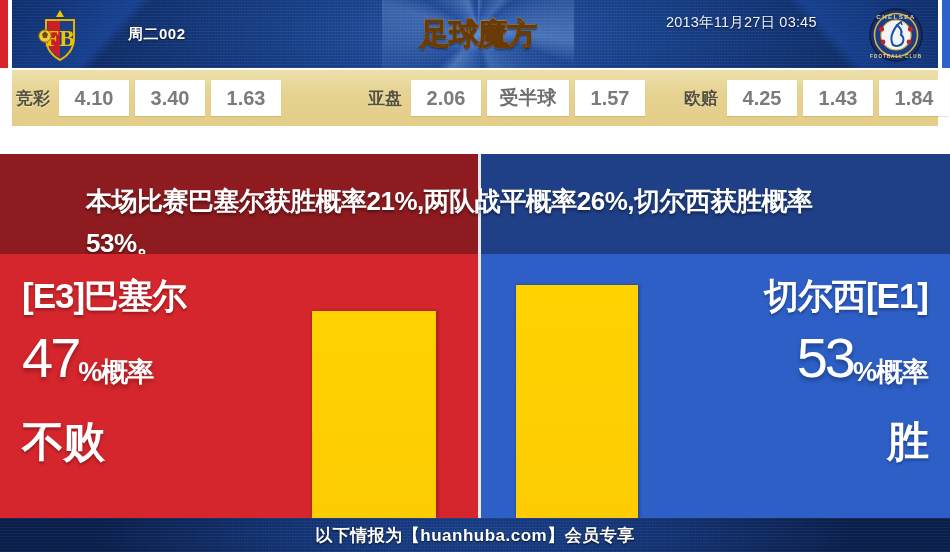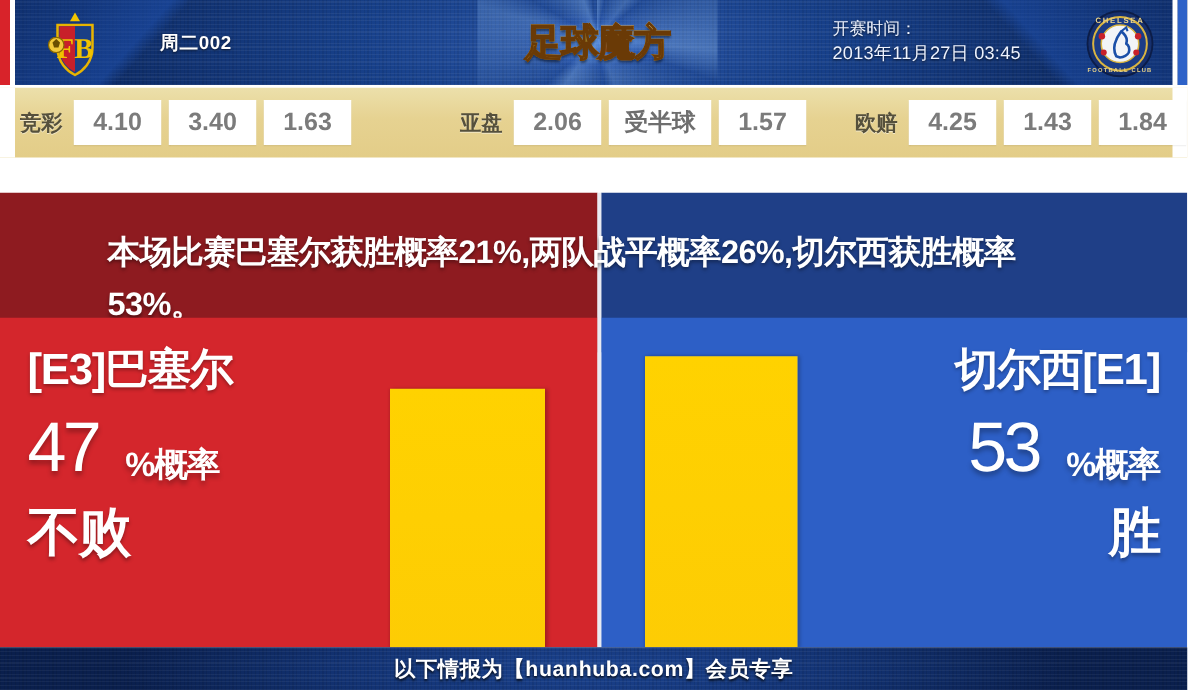--- a/index.html
+++ b/index.html
@@ -177,24 +177,23 @@
     display:flex;align-items:flex-end;margin-top:2px;
     text-shadow:0 3px 4px rgba(0,0,0,.30);
   }
   .team-block.right .pct-row{justify-content:flex-end;}
   .pct-num{
     font-size:56px;font-weight:normal;line-height:80px;letter-spacing:-3px;
   }
   .pct-unit{
     font-size:27px;font-weight:bold;line-height:34px;padding-bottom:9px;letter-spacing:-1px;
     white-space:nowrap;
-    margin-left:22px;
   }
   .outcome{
-    font-size:42px;font-weight:bold;line-height:48px;margin-top:4px;letter-spacing:-1px;
+    font-size:42px;font-weight:bold;line-height:48px;margin-top:20px;letter-spacing:-1px;
     text-shadow:0 2px 3px rgba(0,0,0,.32);
   }
 
   .bar{
     position:absolute;bottom:0;
     background:linear-gradient(180deg,#ffd200 0%,#fdcc04 100%);
     box-shadow:2px 0 3px rgba(0,0,0,.22), -1px 0 2px rgba(0,0,0,.12);
   }
   .bar-left{left:312px;width:124px;height:205px;}
   .bar-right{left:516px;width:122px;height:233px;}
@@ -243,21 +242,20 @@
     </div>
 
     <div class="match-no">周二002</div>
 
     <div class="logo-wrap">
       <div class="logo-rays"></div>
       <div class="logo-text"><span>足球</span><span class="accent">魔</span><span>方</span></div>
     </div>
 
     <div class="kickoff">
-      <div>开赛时间：</div>
       <div class="kv">2013年11月27日 03:45</div>
     </div>
 
     <div class="crest-chelsea">
       <svg width="56" height="56" viewBox="0 0 56 56">
         <circle cx="28" cy="28" r="26" fill="#16306e" stroke="#0c1d48" stroke-width="1.5"></circle>
         <circle cx="28" cy="28" r="21.5" fill="#1b3c86" stroke="#d9b441" stroke-width="1.6"></circle>
         <circle cx="28" cy="28" r="15" fill="#f2f4f8" stroke="#d9b441" stroke-width="1.2"></circle>
         <text x="28" y="11.5" font-family="'Liberation Sans',sans-serif" font-size="6.2" font-weight="bold" fill="#e9d38a" text-anchor="middle" letter-spacing="1.4">CHELSEA</text>
         <text x="28" y="50.5" font-family="'Liberation Sans',sans-serif" font-size="4.6" font-weight="bold" fill="#e9d38a" text-anchor="middle" letter-spacing="1">FOOTBALL CLUB</text>

